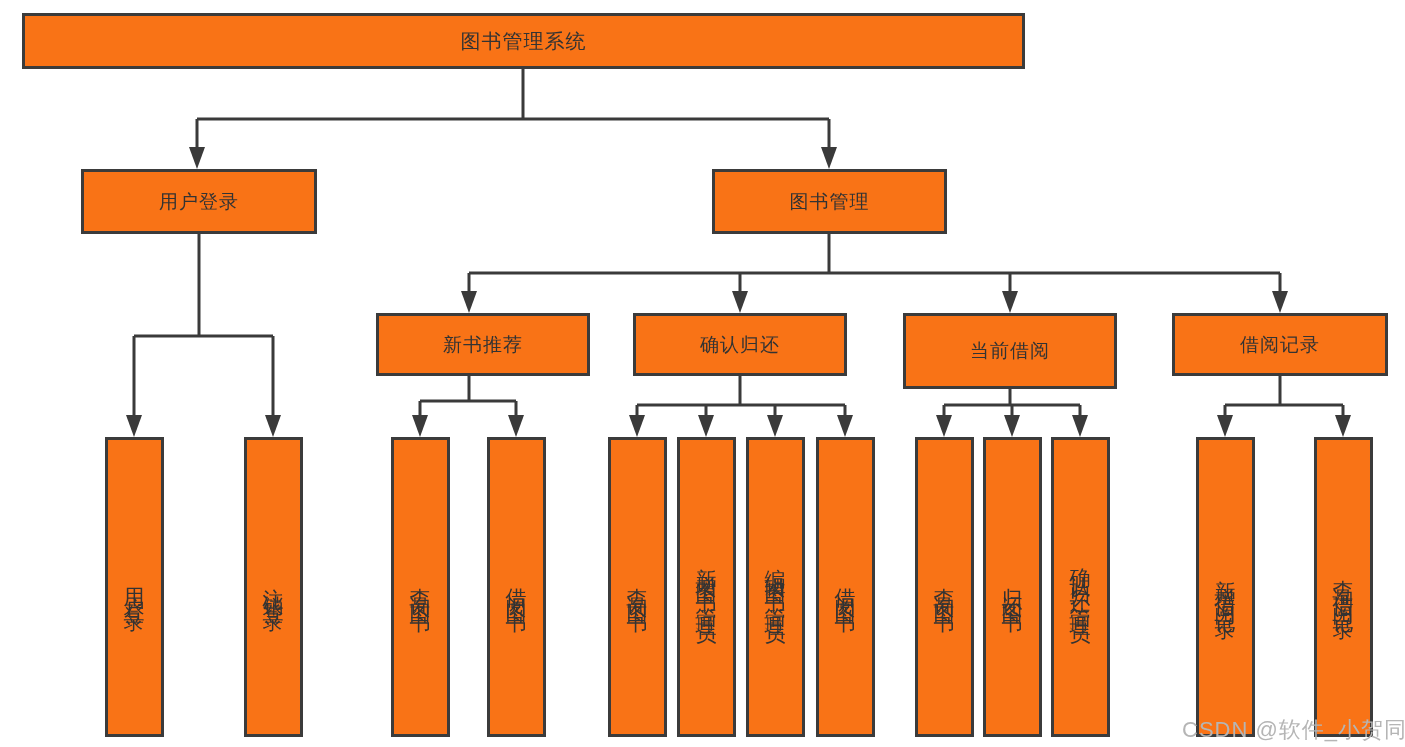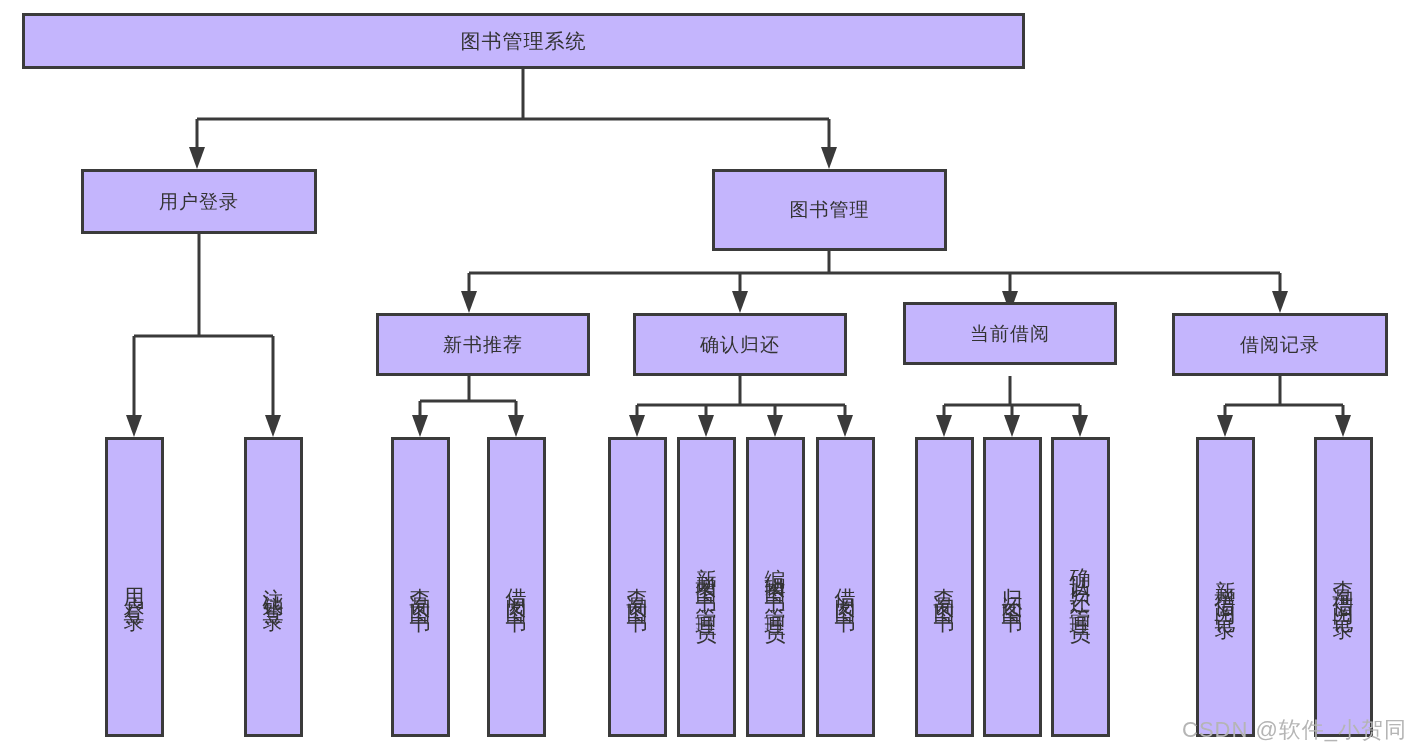--- a/index.html
+++ b/index.html
@@ -9,21 +9,21 @@
     background:#ffffff;
     font-family:"Liberation Sans","DejaVu Sans",sans-serif;
     overflow:hidden;
   }
   .stage *{box-sizing:border-box;}
   svg.wires{position:absolute;left:0;top:0;z-index:1;}
   .cl{stroke:#3a3a3a;stroke-width:3;fill:none;}
   .ah{fill:#3a3a3a;stroke:none;}
   .box{
     position:absolute;z-index:2;
-    border:3px solid #3b3b3b;background:#c4b5fd;
+    border:3px solid #3b3b3b;background:#f97316;
     display:flex;align-items:center;justify-content:center;
     color:#333333;
   }
   .box.h{font-size:19px;letter-spacing:1px;font-weight:400;}
   .box.title{font-size:20px;}
   .box.v{
     font-size:21px;
     writing-mode:vertical-lr;
     text-orientation:mixed;
     letter-spacing:8px;
@@ -81,25 +81,25 @@
     <g>
       <path class="cl" d="M1280 376 V405 M1225 405 H1343 M1225 405 V417 M1343 405 V417"></path>
       <polygon class="ah" points="1225,437 1217,415 1233,415"></polygon>
       <polygon class="ah" points="1343,437 1335,415 1351,415"></polygon>
     </g>
   </svg>
 
   <div class="box h title" style="left:22px;top:13px;width:1003px;height:56px">图书管理系统</div>
 
   <div class="box h" style="left:81px;top:169px;width:236px;height:65px">用户登录</div>
-  <div class="box h" style="left:712px;top:169px;width:235px;height:82px">图书管理</div>
+  <div class="box h" style="left:712px;top:169px;width:235px;height:65px">图书管理</div>
 
   <div class="box h" style="left:376px;top:313px;width:214px;height:63px">新书推荐</div>
   <div class="box h" style="left:633px;top:313px;width:214px;height:63px">确认归还</div>
-  <div class="box h" style="left:903px;top:302px;width:214px;height:63px">当前借阅</div>
+  <div class="box h" style="left:903px;top:313px;width:214px;height:76px">当前借阅</div>
   <div class="box h" style="left:1172px;top:313px;width:216px;height:63px">借阅记录</div>
 
   <div class="box v" style="left:105px;top:437px;width:59px;height:300px">用户登录</div>
   <div class="box v" style="left:244px;top:437px;width:59px;height:300px">注销登录</div>
 
   <div class="box v" style="left:391px;top:437px;width:59px;height:300px">查询图书</div>
   <div class="box v" style="left:487px;top:437px;width:59px;height:300px">借阅图书</div>
 
   <div class="box v" style="left:608px;top:437px;width:59px;height:300px">查询图书</div>
   <div class="box v" style="left:677px;top:437px;width:59px;height:300px">新增图书（管理员）</div>

